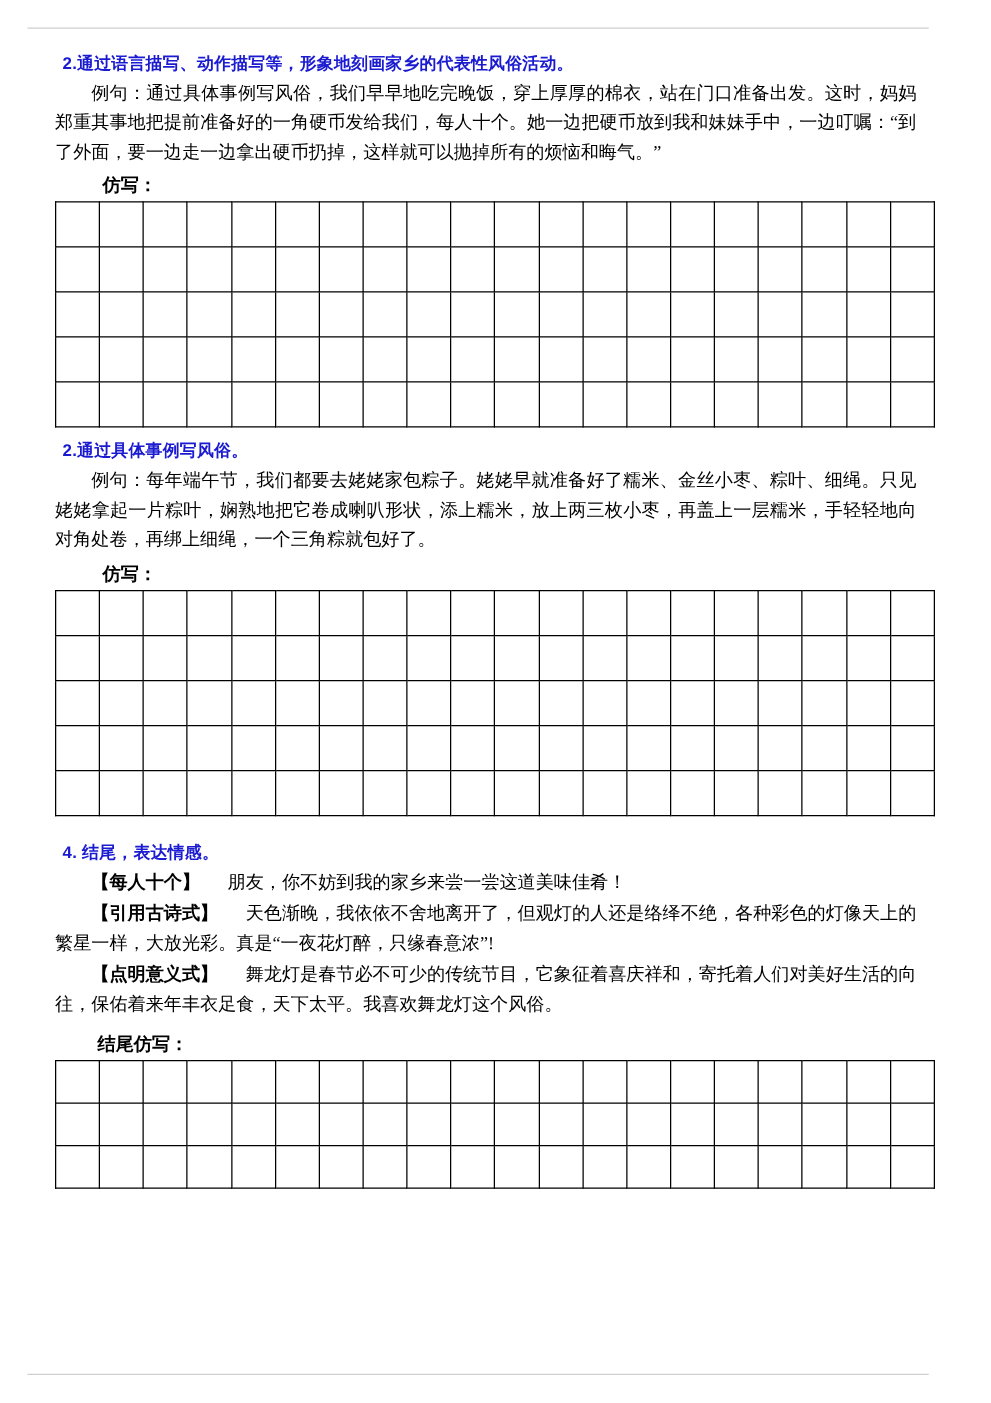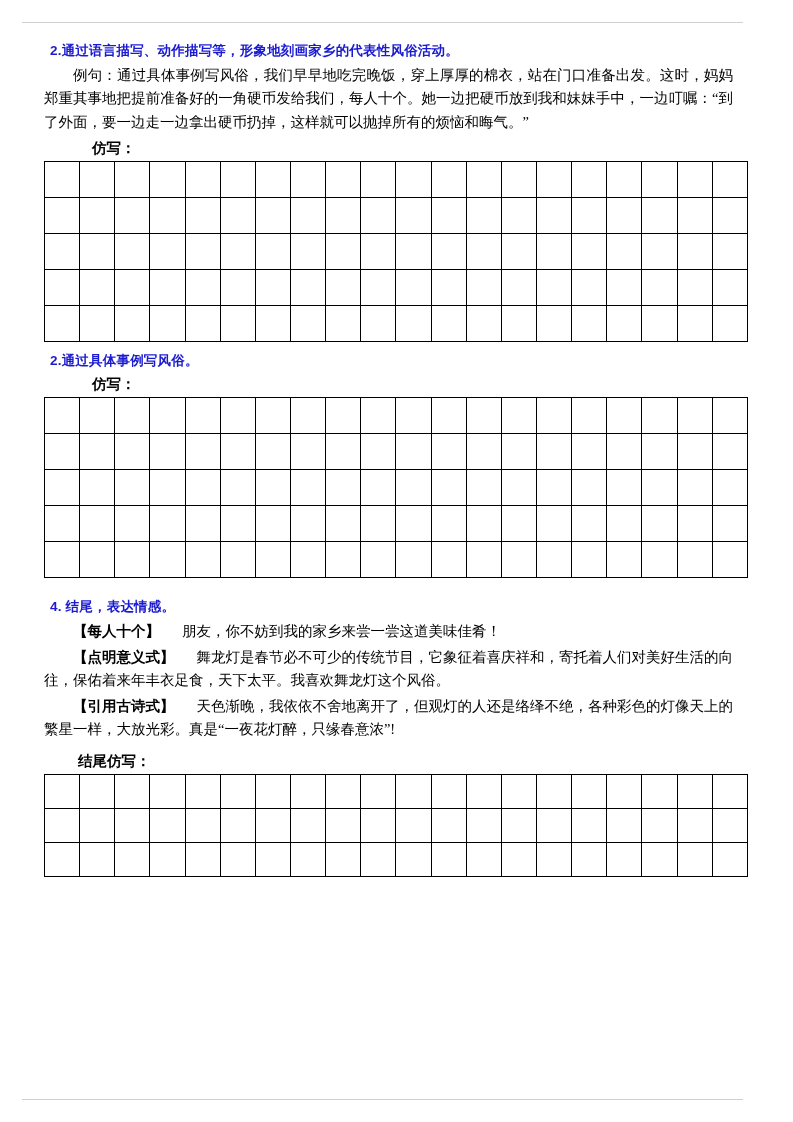--- a/index.html
+++ b/index.html
@@ -50,21 +50,21 @@
     font-size: 14.5px;
     line-height: 1.62;
     margin: 0 0 2px 0;
     text-align: justify;
     text-justify: inter-ideograph;
     text-indent: 2em;
   }
   .label-line {
     font-size: 14.5px;
     font-weight: bold;
-    margin: 5px 0 3px 48px;
+    margin: 5px 0 3px 38px;
     font-family: "Liberation Sans", "DejaVu Sans", sans-serif;
   }
   .grid {
     border-collapse: collapse;
     width: 704px;
     margin: 2px 0 10px 0;
     table-layout: fixed;
   }
   .grid td {
     border: 1px solid #000000;
@@ -224,20 +224,21 @@
             <td></td>
             <td></td>
             <td></td>
         </tr>
       </tbody>
     </table>
   </div>
 
   <div>
     <div class="section-heading">2.通过具体事例写风俗。</div>
+    <p class="para">例句：每年端午节，我们都要去姥姥家包粽子。姥姥早就准备好了糯米、金丝小枣、粽叶、细绳。只见姥姥拿起一片粽叶，娴熟地把它卷成喇叭形状，添上糯米，放上两三枚小枣，再盖上一层糯米，手轻轻地向对角处卷，再绑上细绳，一个三角粽就包好了。</p>
     <div class="label-line">仿写：</div>
     <table class="grid">
       <tbody>
         <tr>
           <td></td>
             <td></td>
             <td></td>
             <td></td>
             <td></td>
             <td></td>
@@ -349,25 +350,25 @@
   </div>
 
   <div class="sec4">
     <div class="section-heading">4. 结尾，表达情感。</div>
 
     <p class="bracket-item">
       <span class="tag">【每人十个】</span><span class="tag-gap"></span><span>朋友，你不妨到我的家乡来尝一尝这道美味佳肴！</span>
     </p>
 
     <p class="bracket-item">
+      <span class="tag">【引用古诗式】</span><span class="tag-gap"></span><span>天色渐晚，我依依不舍地离开了，但观灯的人还是络绎不绝，各种彩色的灯像天上的繁星一样，大放光彩。真是“一夜花灯醉，只缘春意浓”!</span>
+    </p>
+
+    <p class="bracket-item">
       <span class="tag">【点明意义式】</span><span class="tag-gap"></span><span>舞龙灯是春节必不可少的传统节目，它象征着喜庆祥和，寄托着人们对美好生活的向往，保佑着来年丰衣足食，天下太平。我喜欢舞龙灯这个风俗。</span>
-    </p>
-
-    <p class="bracket-item">
-      <span class="tag">【引用古诗式】</span><span class="tag-gap"></span><span>天色渐晚，我依依不舍地离开了，但观灯的人还是络绎不绝，各种彩色的灯像天上的繁星一样，大放光彩。真是“一夜花灯醉，只缘春意浓”!</span>
     </p>
 
 
 
     <div class="end-label">结尾仿写：</div>
     <table class="grid small">
       <tbody>
         <tr>
           <td></td>
             <td></td>

